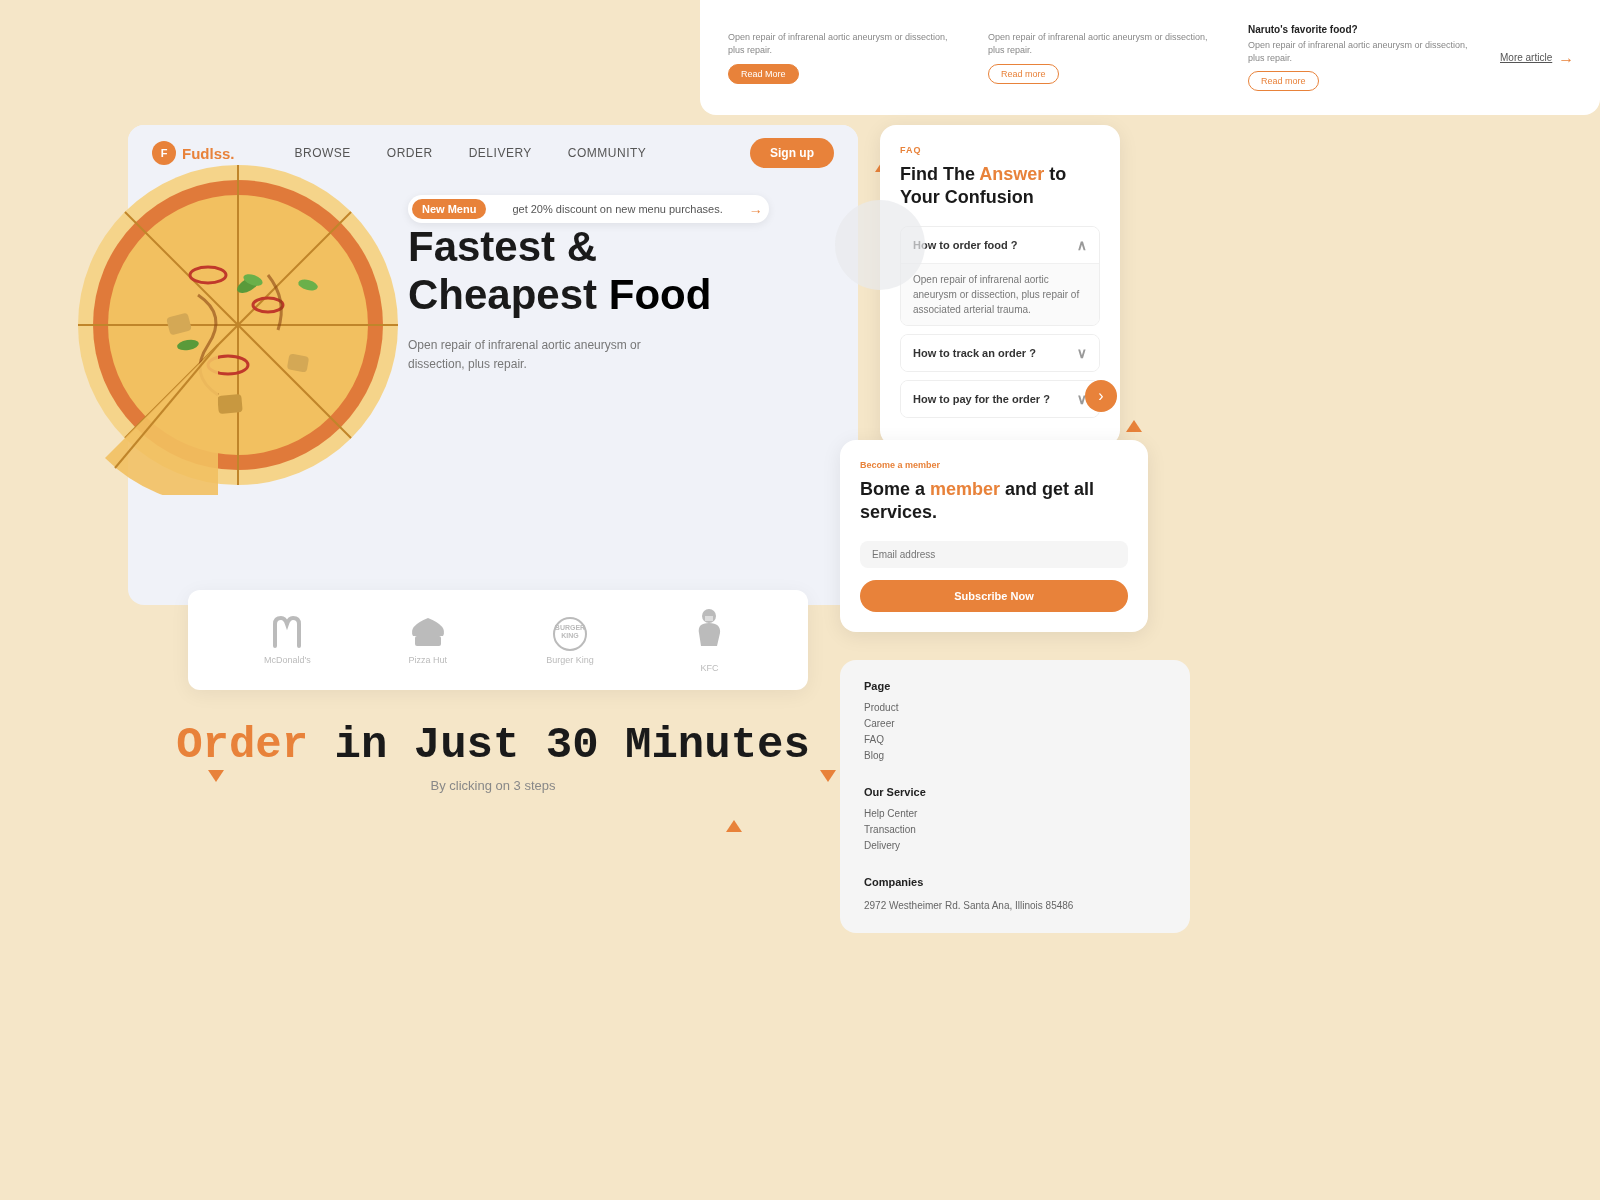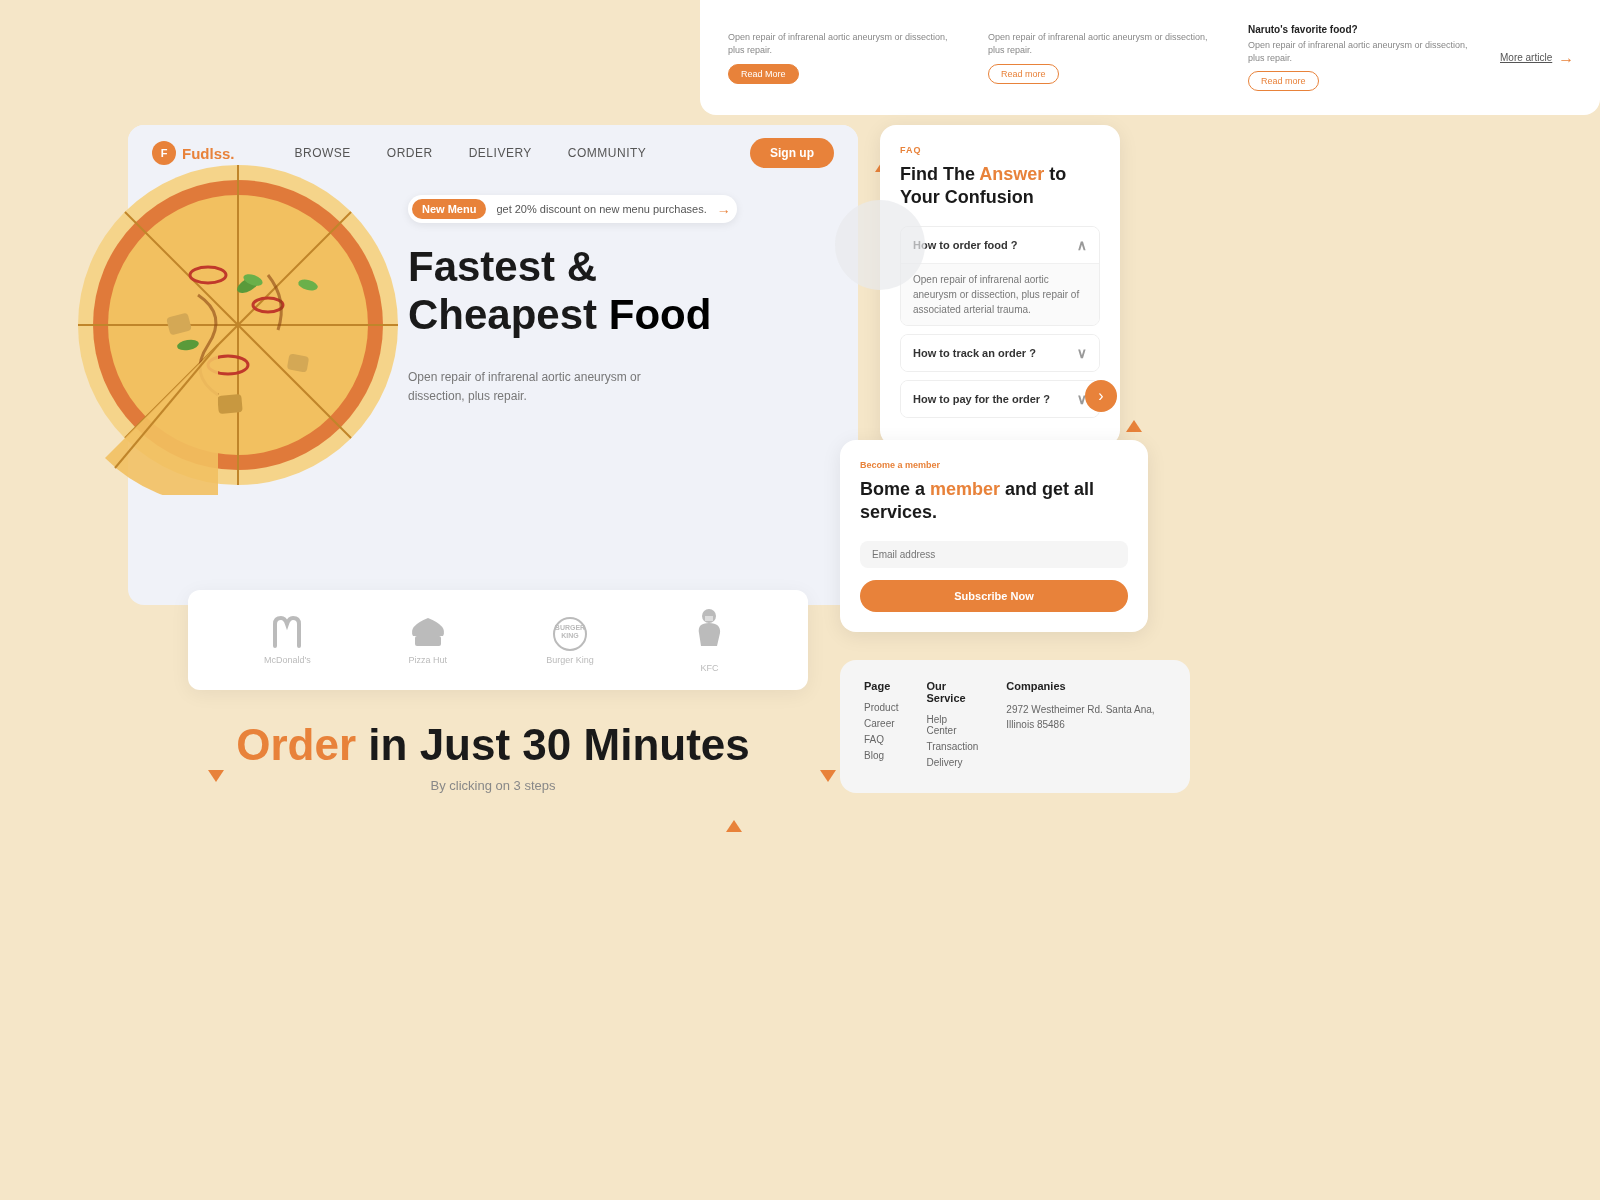--- a/index.html
+++ b/index.html
@@ -110,26 +110,25 @@
     
     .hero-content {
       position: absolute;
       top: 70px;
       left: 280px;
       right: 20px;
     }
     .new-menu-badge {
       display: inline-flex;
       align-items: center;
-      gap: 10px;
+      gap: 26px;
       background: white;
       border-radius: 20px;
       padding: 4px 6px 4px 4px;
       box-shadow: 0 2px 8px rgba(0,0,0,0.08);
-      margin-bottom: 20px;
     }
     .badge-pill {
       background: #e8823a;
       color: white;
       font-size: 11px;
       font-weight: 600;
       padding: 4px 10px;
       border-radius: 14px;
     }
     .badge-text {
@@ -138,21 +137,21 @@
     }
     .badge-arrow {
       color: #e8823a;
       font-size: 14px;
     }
     .hero-title {
       font-size: 42px;
       font-weight: 800;
       color: #1a1a1a;
       line-height: 1.15;
-      margin-bottom: 28px;
+      margin-bottom: 16px;
     }
     .hero-title .orange { color: #000000; }
     .hero-desc {
       font-size: 12px;
       color: #777;
       line-height: 1.6;
       max-width: 260px;
     }
 
     
@@ -200,20 +199,21 @@
       top: 720px;
       left: 128px;
       width: 730px;
       text-align: center;
     }
     .order-title {
       font-size: 44px;
       font-weight: 800;
       color: #1a1a1a;
       margin-bottom: 8px;
+      font-family: Liberation Mono, monospace;
     }
     .order-sub {
       font-size: 13px;
       color: #888;
     }
 
     
     .right-panel {
       position: absolute;
       top: 125px;
@@ -370,21 +370,22 @@
       position: absolute;
       top: 660px;
       left: 840px;
       width: 350px;
       background: #f5f5f5;
       border-radius: 16px;
       padding: 20px 24px;
     }
     .footer-cols {
       display: flex;
-      gap: 28px;
+      gap: 20px;
+      flex-direction: column;
     }
     .footer-col-title {
       font-size: 11px;
       font-weight: 700;
       color: #222;
       margin-bottom: 10px;
     }
     .footer-link {
       font-size: 10px;
       color: #666;

